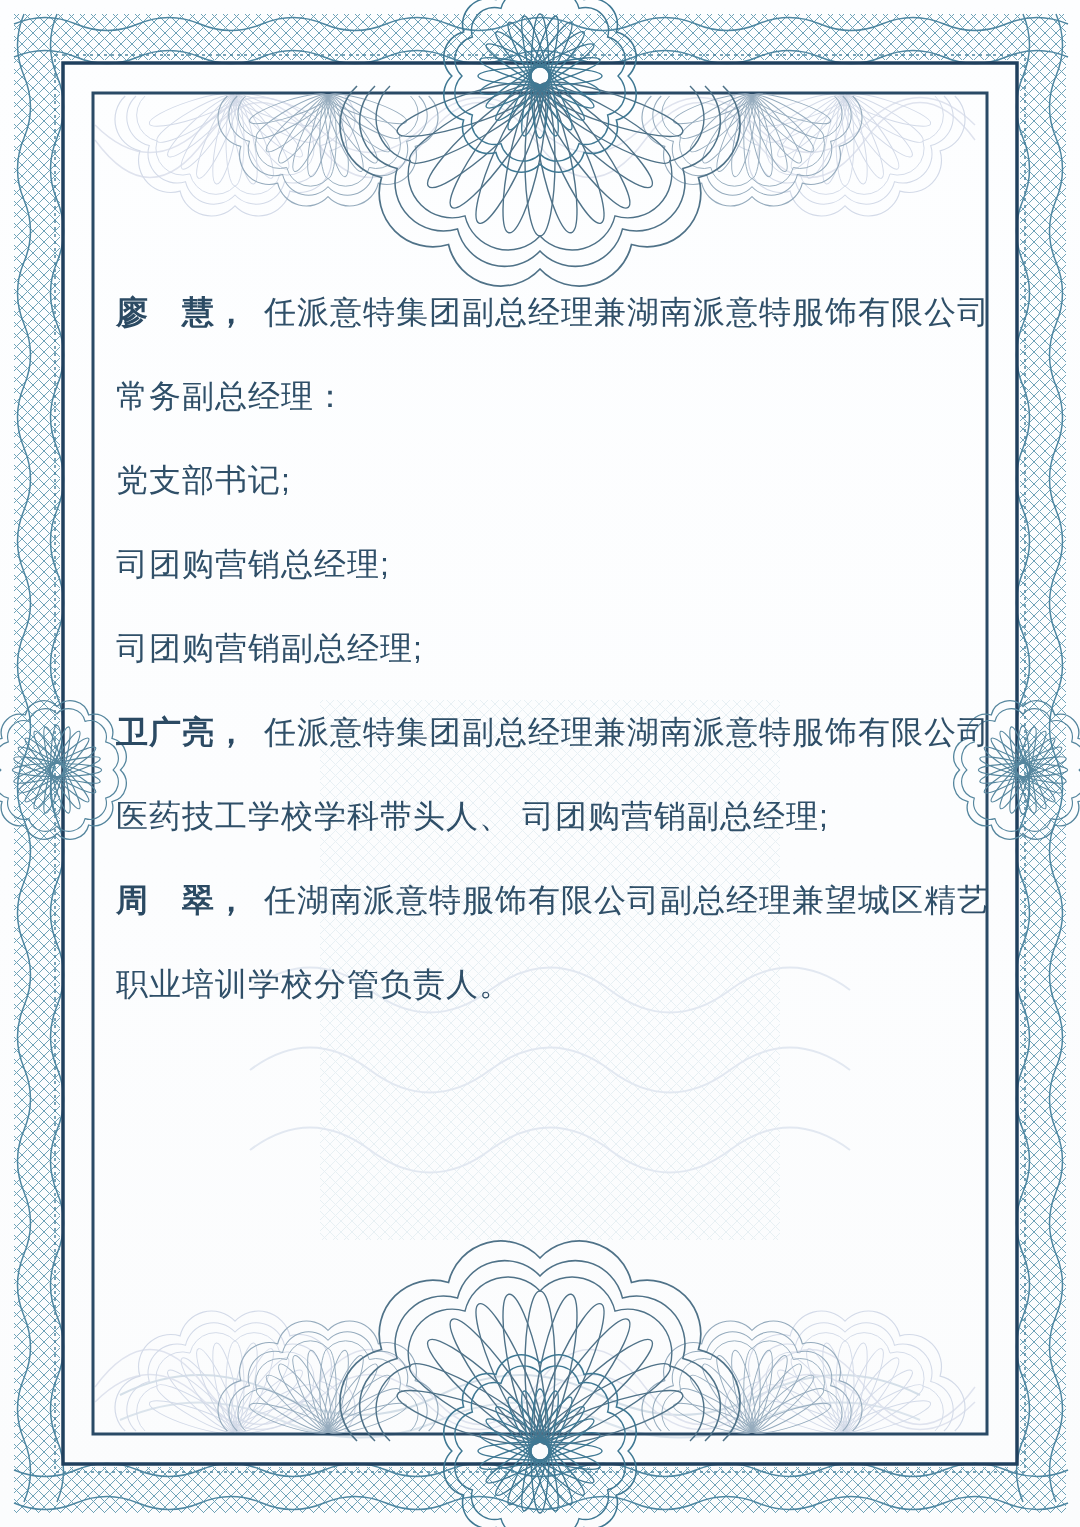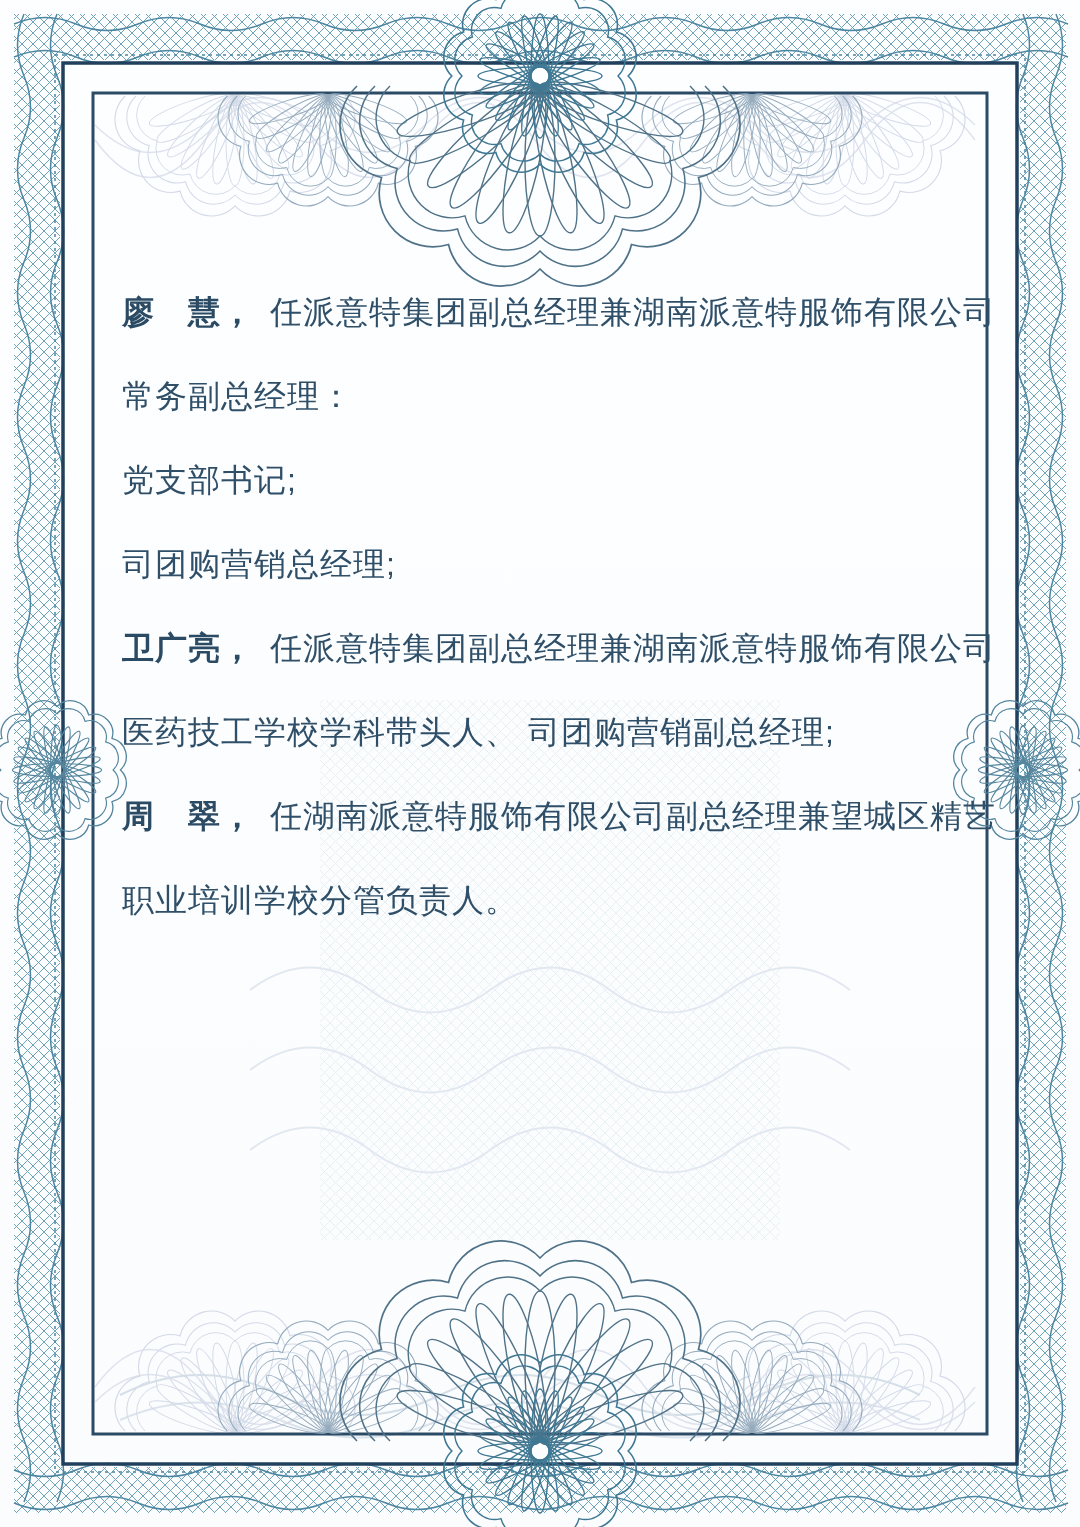--- a/index.html
+++ b/index.html
@@ -5,21 +5,21 @@
   html,body{margin:0;padding:0;background:#ffffff;}
   .page{
     position:relative;
     width:1080px;height:1527px;
     background:linear-gradient(180deg,#fdfeff 0%,#fcfdfe 55%,#fbfcfd 100%);
     overflow:hidden;
     font-family:"Liberation Sans","DejaVu Sans",sans-serif;
   }
   .deco{position:absolute;left:0;top:0;width:1080px;height:1527px;pointer-events:none;}
   .textblock{
-    position:absolute;left:122px;top:270px;width:860px;z-index:2;
+    position:absolute;left:116px;top:270px;width:860px;z-index:2;
   }
   .line{
     height:84px;line-height:84px;white-space:nowrap;
     font-size:32px;letter-spacing:1px;color:#2f4f68;font-weight:400;
   }
   .pname{font-weight:700;color:#2b4a63;}
   .pname:not(:empty){margin-right:16px;}
 </style>
 </head>
 <body>
@@ -143,20 +143,23 @@
     <div class="line">
       <span class="pname"></span><span>常务副总经理：</span>
     </div>
     <div class="line">
       <span class="pname"></span><span>党支部书记;</span>
     </div>
     <div class="line">
       <span class="pname"></span><span>司团购营销总经理;</span>
     </div>
     <div class="line">
+      <span class="pname"></span><span>司团购营销副总经理;</span>
+    </div>
+    <div class="line">
       <span class="pname">卫广亮，</span><span>任派意特集团副总经理兼湖南派意特服饰有限公司</span>
     </div>
     <div class="line">
       <span class="pname"></span><span>医药技工学校学科带头人、 司团购营销副总经理;</span>
     </div>
     <div class="line">
       <span class="pname">周　翠，</span><span>任湖南派意特服饰有限公司副总经理兼望城区精艺</span>
     </div>
     <div class="line">
       <span class="pname"></span><span>职业培训学校分管负责人。</span>

